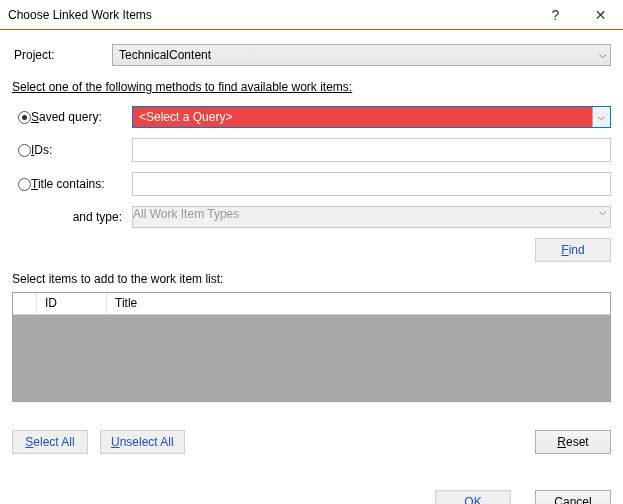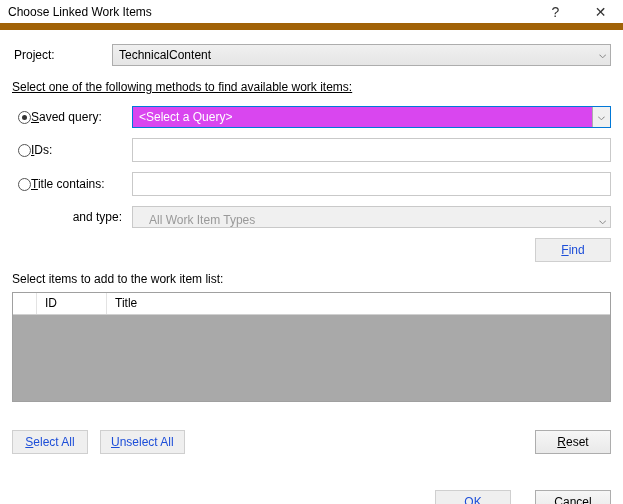--- a/index.html
+++ b/index.html
@@ -10,21 +10,21 @@
   background: #fff;
   width: 623px;
   height: 504px;
   overflow: hidden;
 }
 .titlebar {
   height: 30px;
   display: flex;
   align-items: center;
   padding-left: 8px;
-  border-bottom: 7px solid #a16207;
+  border-bottom: 1px solid #a16207;
 }
 .titlebar .title { flex: 1; }
 .tbtn {
   width: 45px;
   height: 28px;
   display: flex;
   align-items: center;
   justify-content: center;
   font-size: 14px;
   color: #333;
@@ -85,21 +85,21 @@
 }
 .query-combo {
   flex: 1;
   height: 22px;
   border: 1px solid #0078d7;
   display: flex;
   position: relative;
 }
 .query-sel {
   flex: 1;
-  background: #d946ef;
+  background: #ef4444;
   color: #fff;
   padding: 0 6px;
   display: flex;
   align-items: center;
 }
 .query-btn {
   width: 18px;
   background: #f0f0f0;
   border-left: 1px solid #adadad;
   display: flex;
@@ -113,22 +113,22 @@
   height: 24px;
   border: 1px solid #c9c9c9;
   background: #fff;
 }
 .type-combo {
   flex: 1;
   height: 22px;
   border: 1px solid #c9c9c9;
   background: #f0f0f0;
   display: flex;
-  align-items: flex-end;
-  padding: 0 16px;
+  align-items: flex-start;
+  padding: 0 0;
   color: #999;
   position: relative;
 }
 .btnbar-right {
   display: flex;
   justify-content: flex-end;
   margin-top: 6px;
   margin-bottom: 10px;
 }
 .btn {

